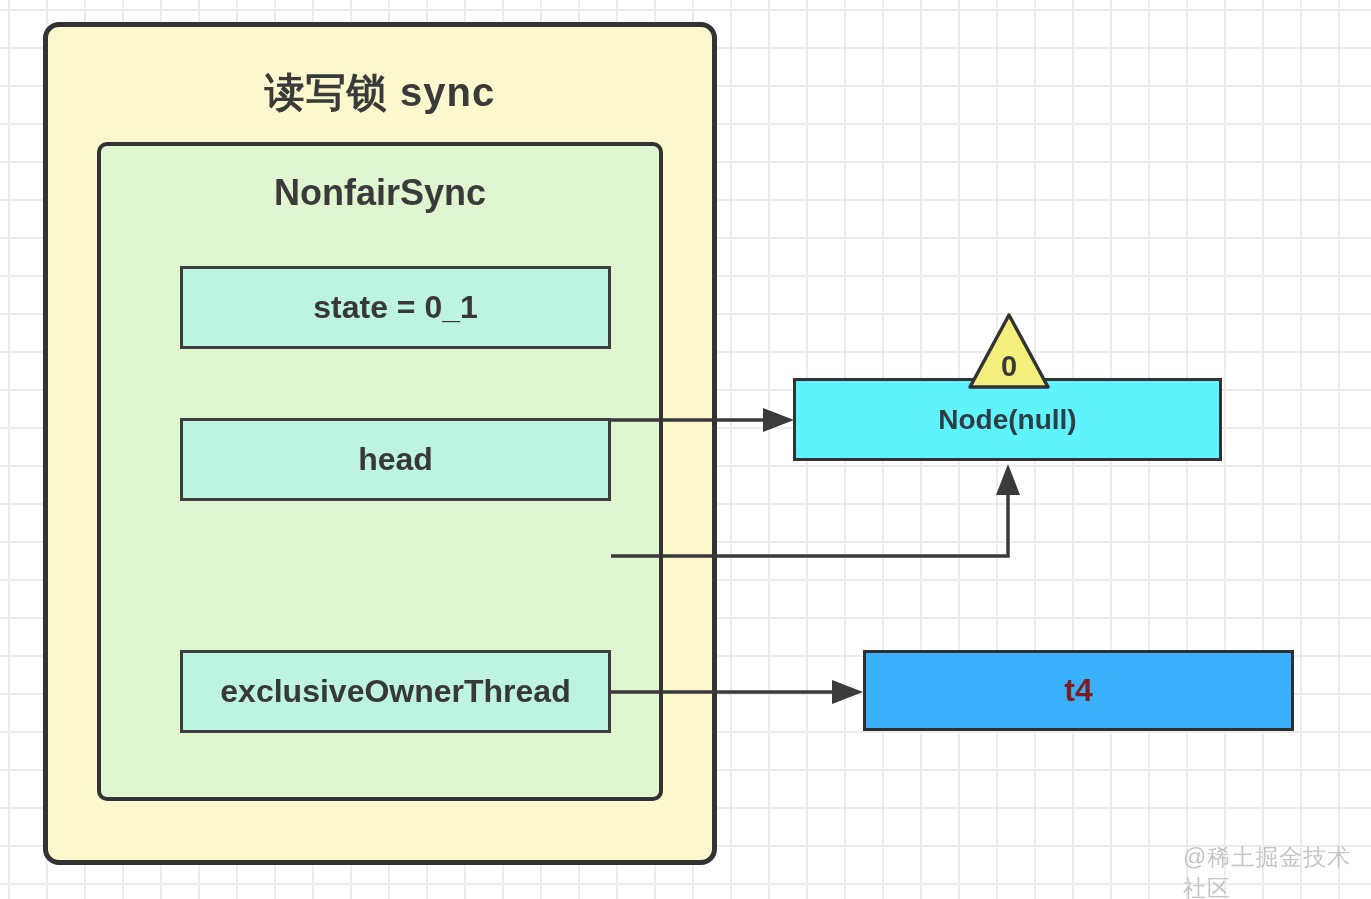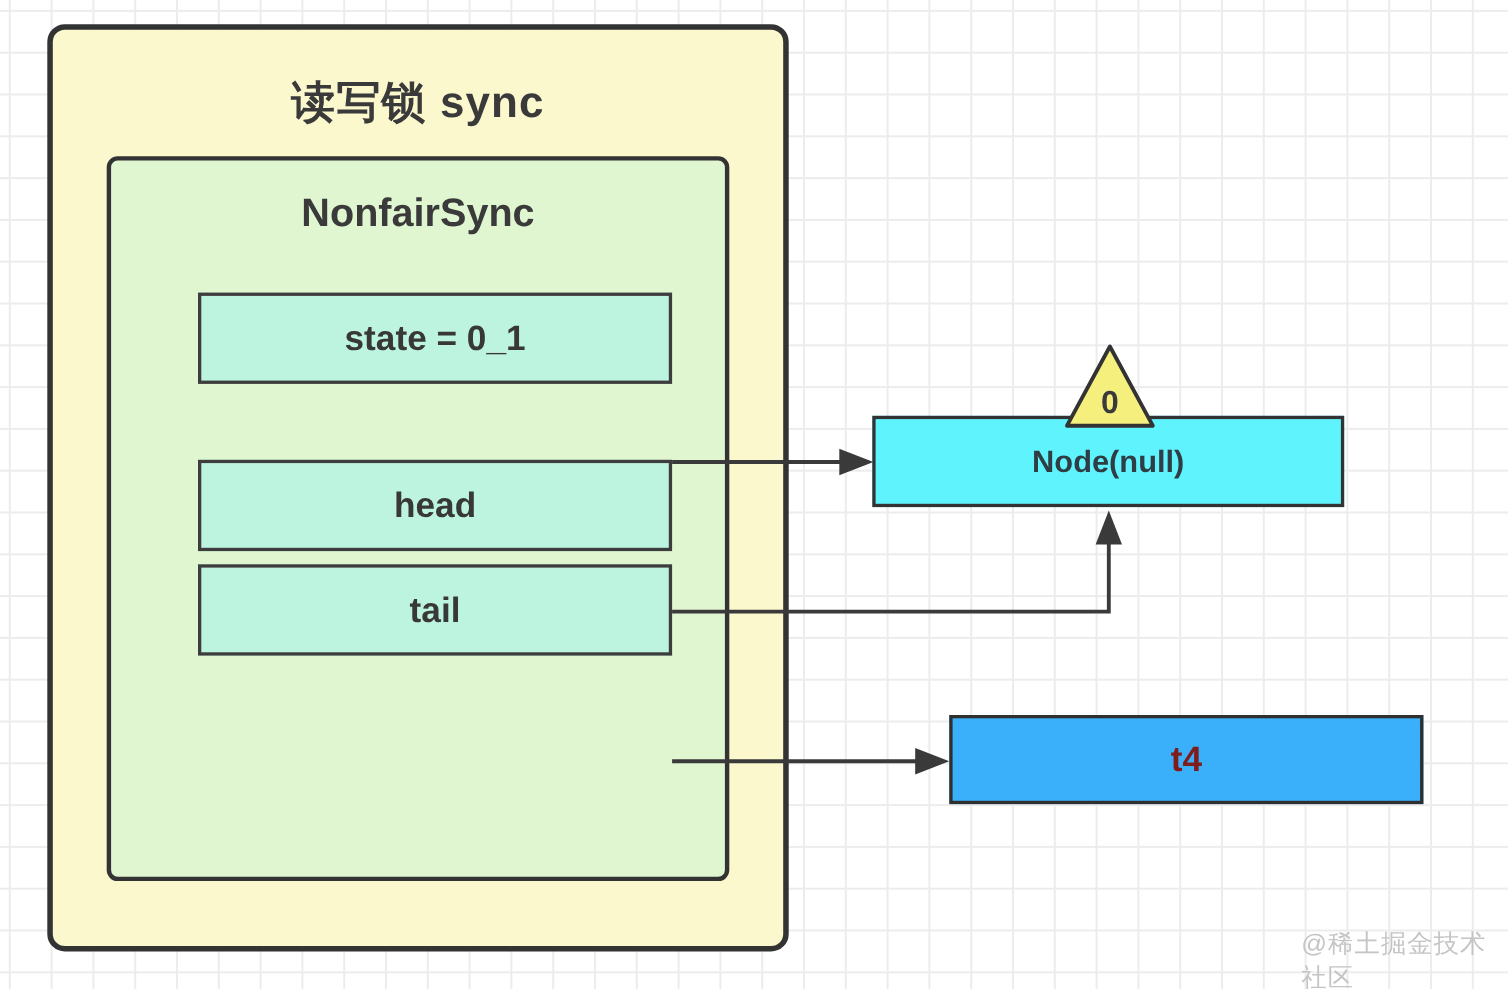--- a/index.html
+++ b/index.html
@@ -151,21 +151,21 @@
 <div class="canvas">
 
   <div class="outer-box">
     <div class="outer-title">读写锁 sync</div>
 
     <div class="inner-box">
       <div class="inner-title">NonfairSync</div>
 
       <div class="field field-state">state = 0_1</div>
       <div class="field field-head">head</div>
-      <div class="field field-tail">tail</div>
+      <div class="field field-owner">exclusiveOwnerThread</div>
     </div>
   </div>
 
   <div class="node-box">Node(null)</div>
 
   <div class="triangle-wrap">
     <svg width="86" height="78" viewBox="0 0 86 78">
       <polygon points="43,3 82,75 4,75" fill="#F5F07D" stroke="#333" stroke-width="3.5" stroke-linejoin="round"></polygon>
     </svg>
     <div class="triangle-label">0</div>

